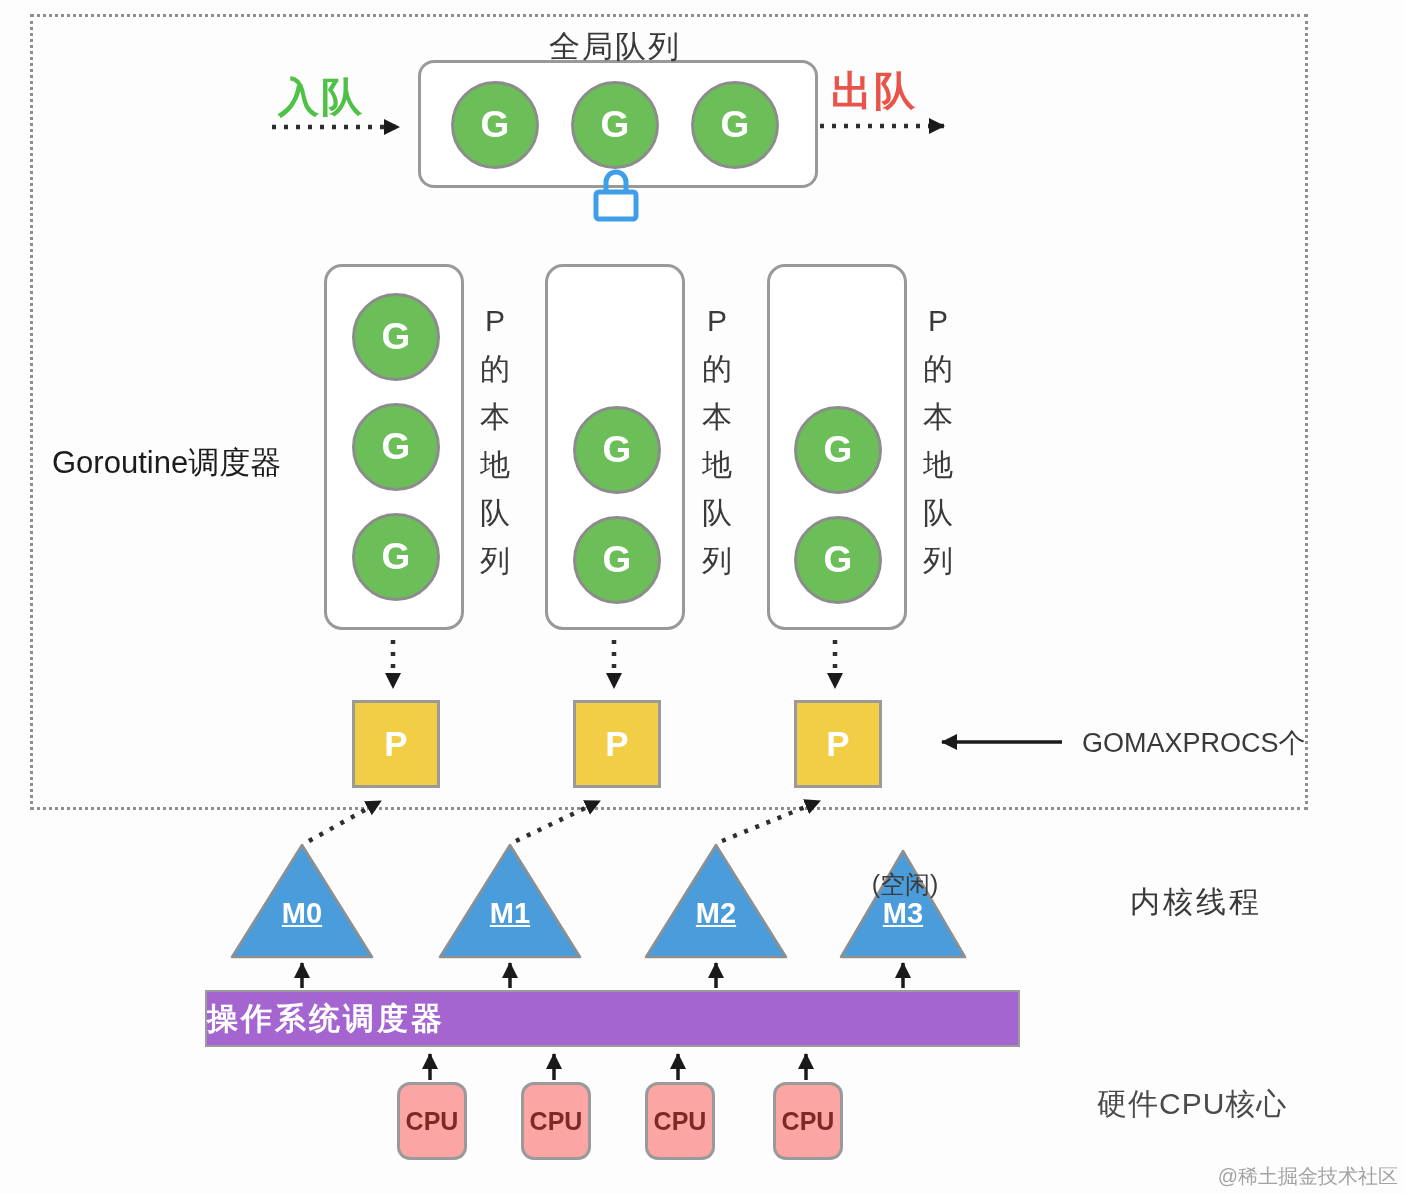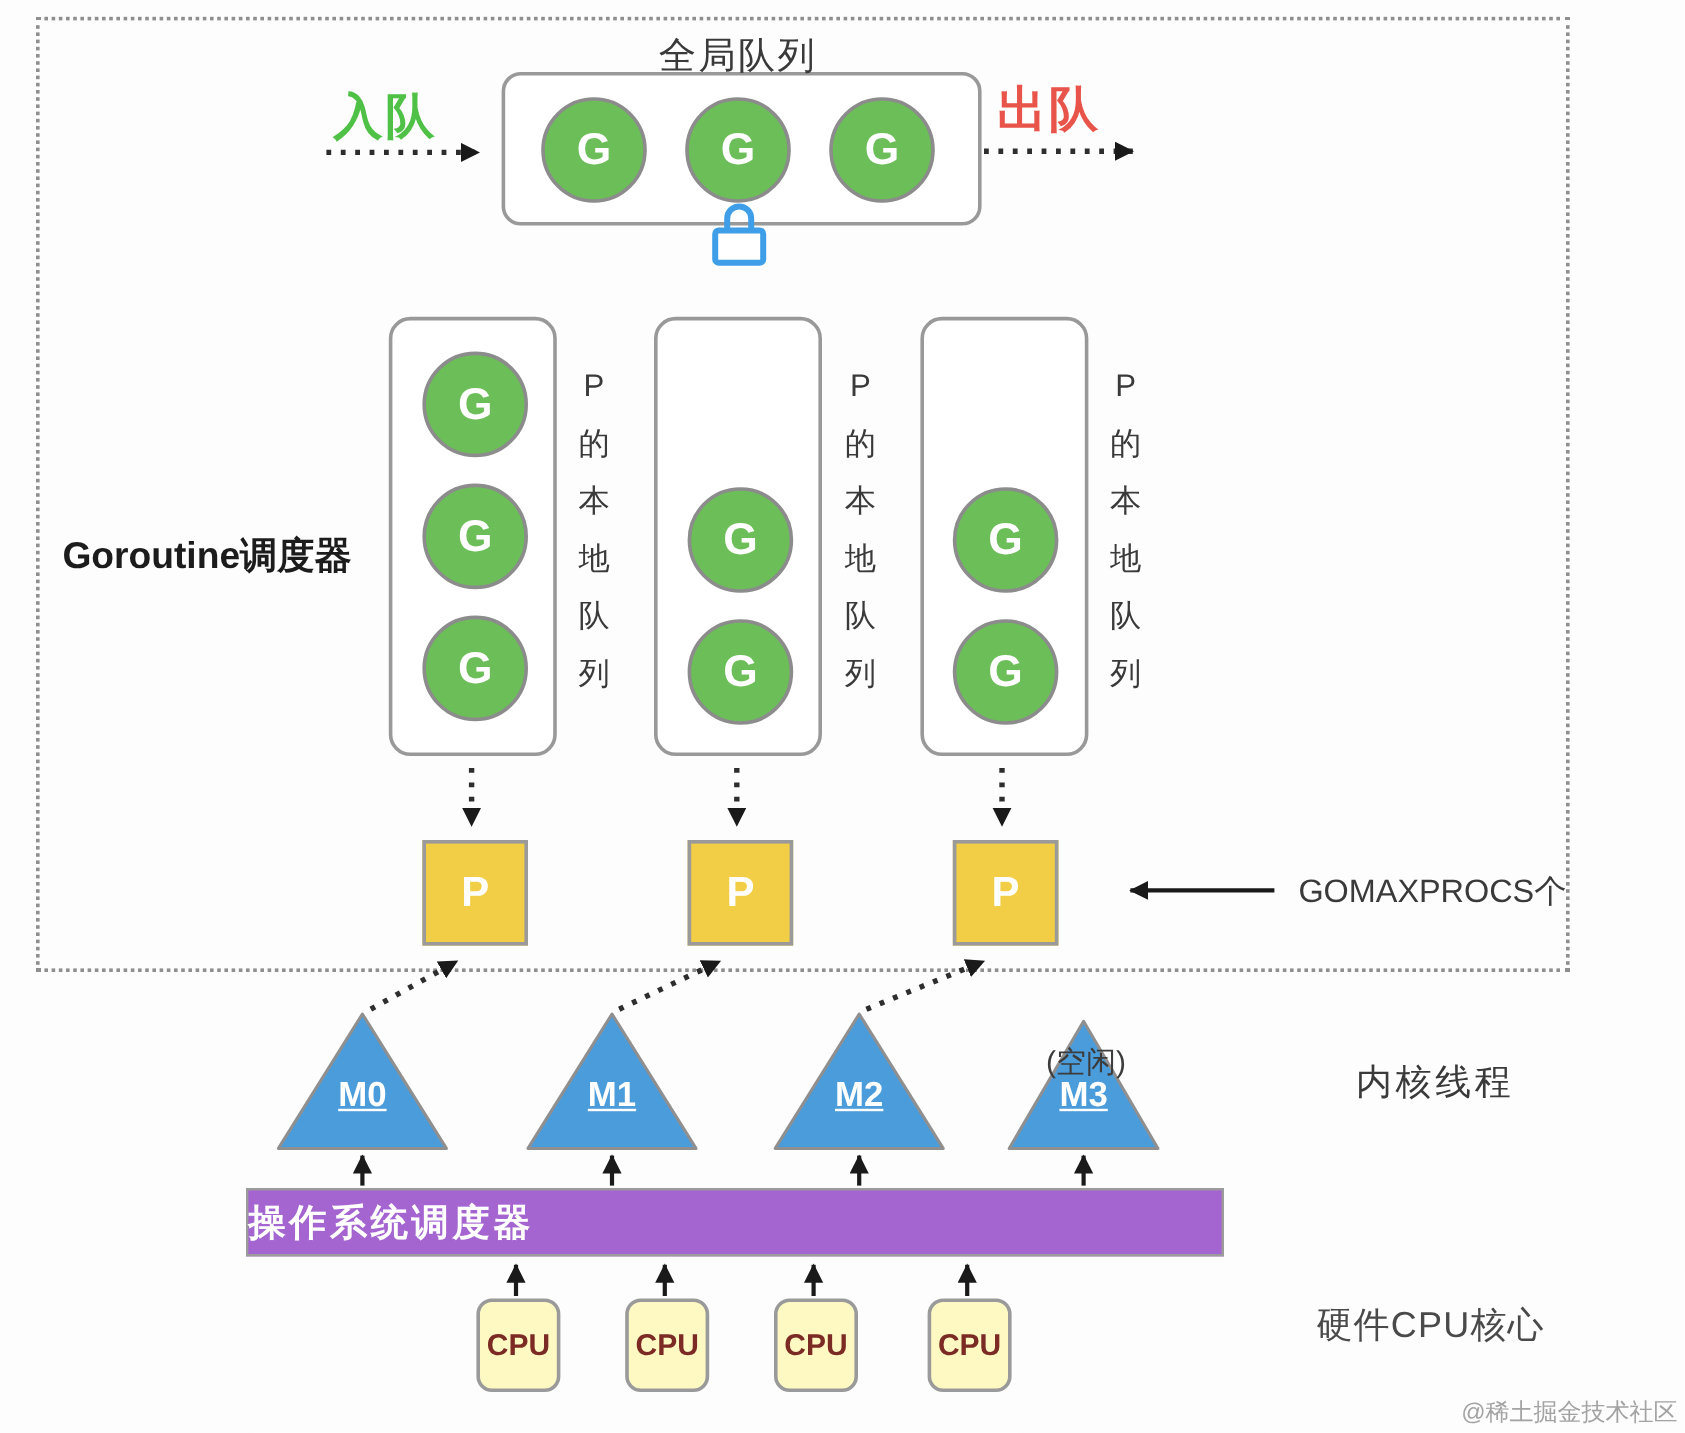--- a/index.html
+++ b/index.html
@@ -17,35 +17,35 @@
     background:#fff;border:3px solid #999;border-radius:18px;z-index:2;}
   
   .g-circle{position:absolute;width:82px;height:82px;border-radius:50%;
     background:#6CBE58;border:3px solid #8C8C8C;color:#fff;font-weight:bold;
     font-size:37px;display:flex;align-items:center;justify-content:center;z-index:3;}
   
   .p-square{position:absolute;top:700px;width:82px;height:82px;background:#F2CE47;
     border:3px solid #9a9a9a;color:#fff;font-weight:bold;font-size:35px;
     display:flex;align-items:center;justify-content:center;z-index:3;}
   
-  .cpu-box{position:absolute;top:1082px;width:64px;height:72px;background:#fef9c3;
+  .cpu-box{position:absolute;top:1082px;width:64px;height:72px;background:#fca5a5;
     border:3px solid #9a9a9a;border-radius:13px;color:#7C2B24;font-weight:bold;
     font-size:25px;display:flex;align-items:center;justify-content:center;z-index:3;}
   
   .os-bar{position:absolute;left:205px;top:990px;width:811px;height:53px;
     background:#A565D0;border:2px solid #9b9b9b;display:flex;align-items:center;
     color:#fff;font-weight:bold;font-size:31px;
     letter-spacing:3px;z-index:3;}
   
   .lbl{position:absolute;color:#3a3a3a;z-index:4;}
   .gq-title{left:500px;top:26px;width:230px;text-align:center;font-size:31px;letter-spacing:2px;}
   .enqueue{left:278px;top:70px;width:140px;font-size:41px;font-weight:bold;color:#4FC146;letter-spacing:2px;}
   .dequeue{left:831px;top:64px;width:140px;font-size:41px;font-weight:bold;color:#E8544A;letter-spacing:2px;}
-  .sched-label{left:52px;top:442px;width:270px;font-size:31px;font-weight:bold;color:#1c1c1c;}
-  .vcap{position:absolute;width:40px;top:297px;font-size:26px;line-height:48px;
+  .sched-label{left:52px;top:442px;width:270px;font-size:31px;font-weight:normal;color:#1c1c1c;}
+  .vcap{position:absolute;width:40px;top:297px;font-size:30px;line-height:48px;
     color:#3a3a3a;word-break:break-all;text-align:center;z-index:4;}
   .gomax{left:1082px;top:725px;font-size:27px;color:#3a3a3a;}
   .m-label{position:absolute;top:897px;width:90px;text-align:center;color:#fff;
     font-weight:bold;font-size:29px;z-index:4;text-decoration:underline;}
   .idle-note{left:843px;top:868px;width:124px;text-align:center;font-size:25px;color:#3c3c3c;z-index:5;}
   .kernel{left:1130px;top:882px;font-size:30px;letter-spacing:3px;}
   .hw{left:1097px;top:1084px;font-size:30px;color:#4a4a4a;letter-spacing:1px;}
   .watermark{left:1120px;top:1163px;width:278px;text-align:right;font-size:20px;color:#a3a3a3;}
   
   .overlay{position:absolute;left:0;top:0;width:1404px;height:1194px;z-index:2;pointer-events:none;}

